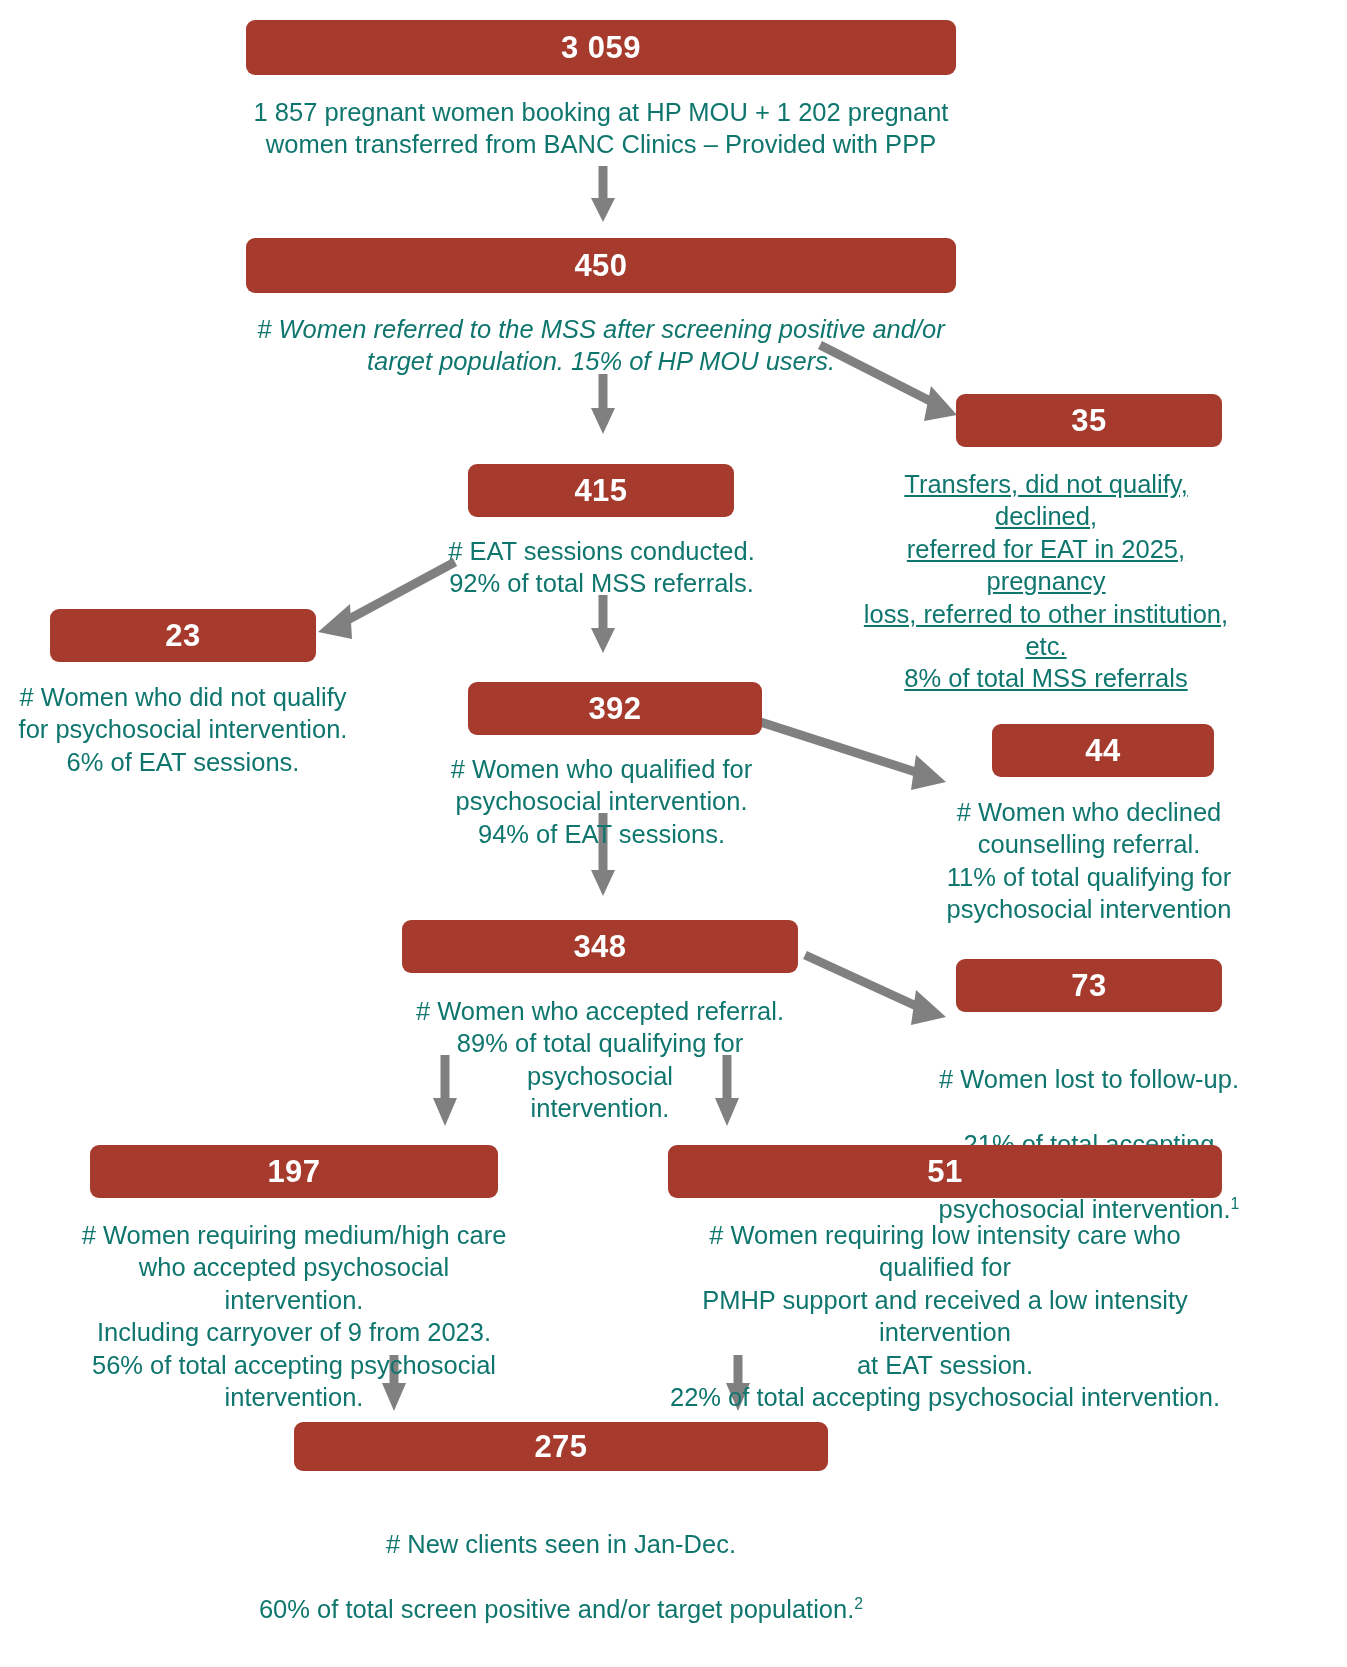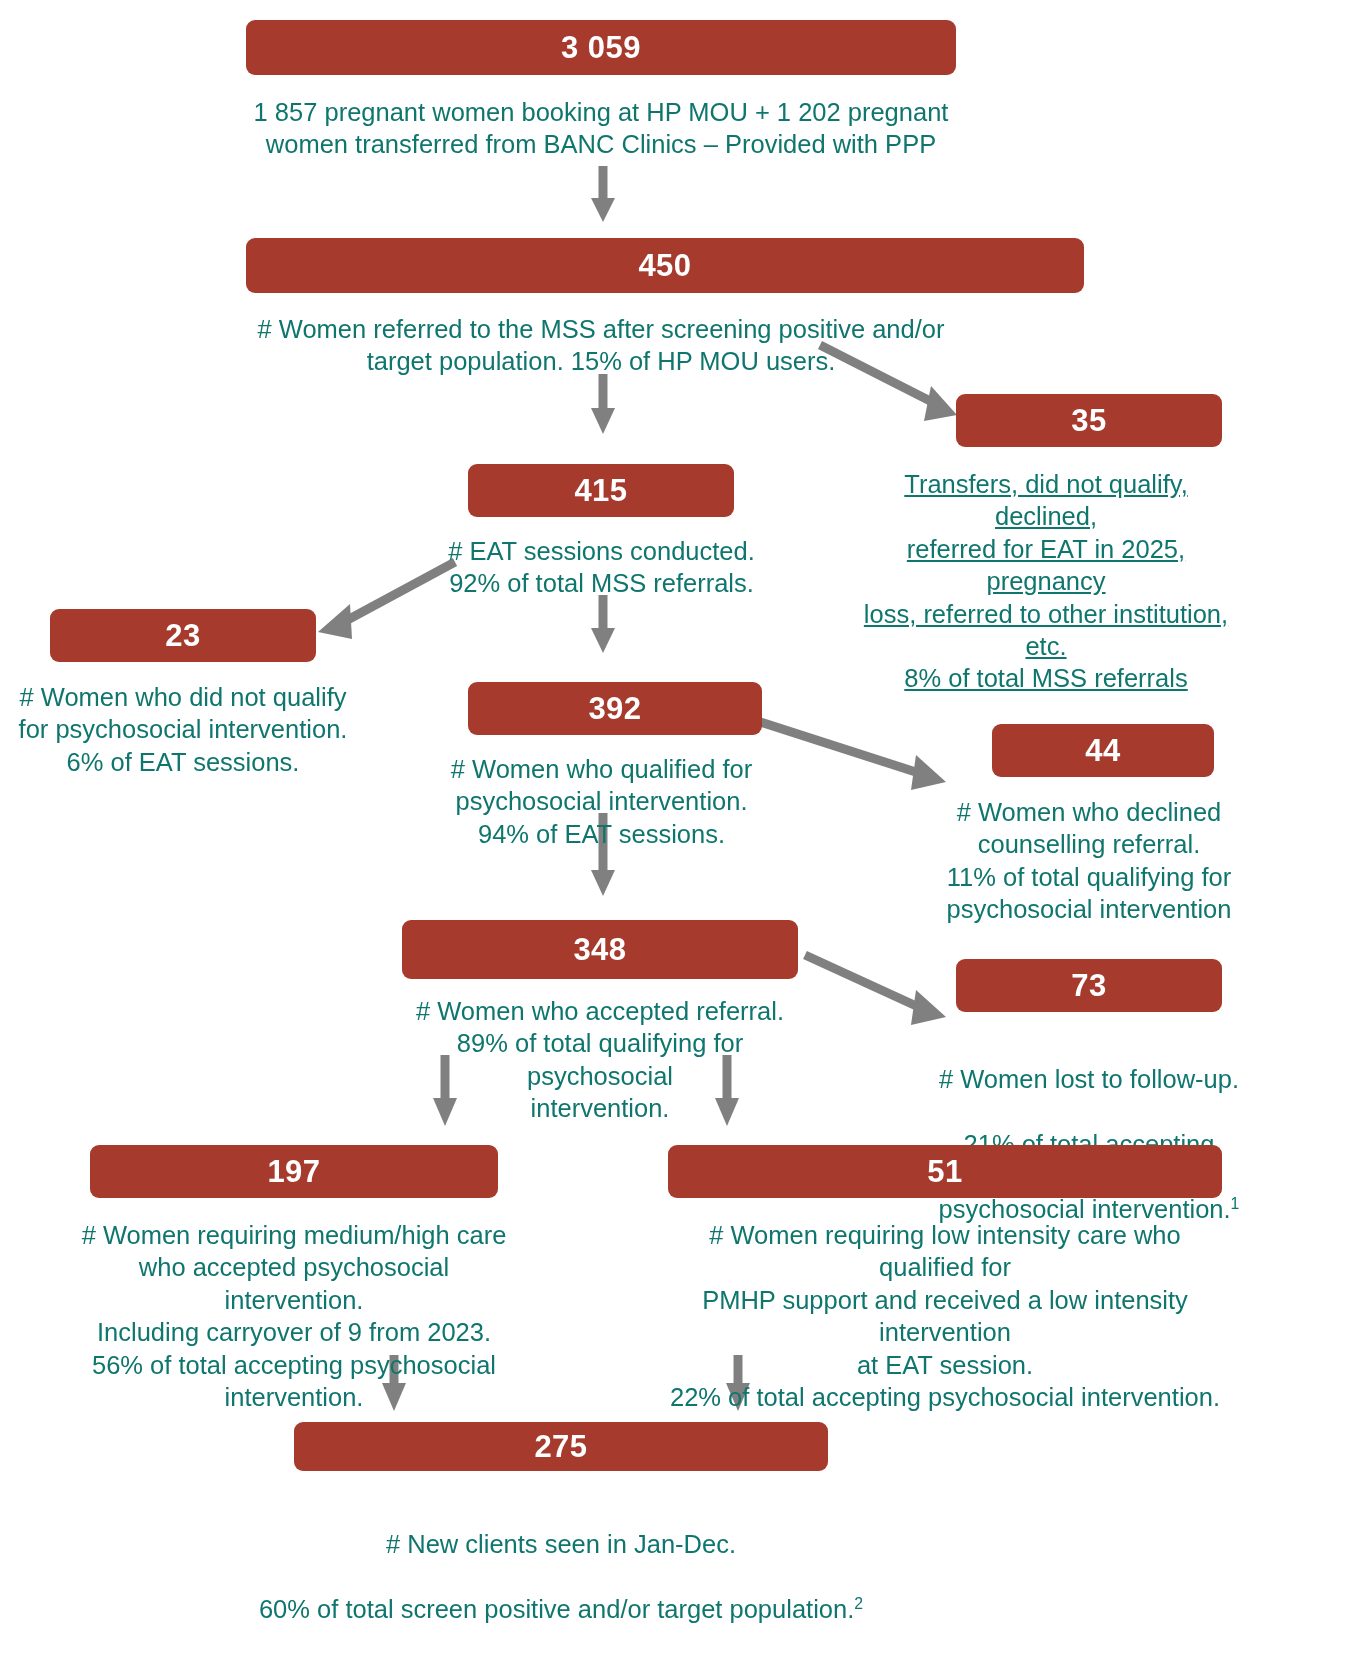--- a/index.html
+++ b/index.html
@@ -98,22 +98,22 @@
     <polygon class="arrowhead" points="382,1383 406,1383 394,1411"></polygon>
 
     <line x1="738" y1="1355" x2="738" y2="1385" stroke-width="9"></line>
     <polygon class="arrowhead" points="726,1383 750,1383 738,1411"></polygon>
   </svg>
 
   <div class="box" style="left:246px; top:20px; width:710px; height:55px;">3 059</div>
   <div class="caption" style="left:246px; top:96px; width:710px;">1 857 pregnant women booking at HP MOU + 1 202 pregnant
 women transferred from BANC Clinics – Provided with PPP</div>
 
-  <div class="box" style="left:246px; top:238px; width:838px; height:55px;">450</div>
-  <div class="caption" style="left:246px; top:313px; width:710px;"># Women referred to the MSS after screening positive and/or
+  <div class="box" style="left:246px; top:238px; width:710px; height:55px;">450</div>
+  <div class="caption" style="left:246px; top:313px; width:710px;font-style:italic;"># Women referred to the MSS after screening positive and/or
 target population. 15% of HP MOU users.</div>
 
   <div class="box" style="left:956px; top:394px; width:266px; height:53px;">35</div>
   <div class="caption" style="left:852px; top:468px; width:388px;text-decoration:underline;">Transfers, did not qualify, declined,
 referred for EAT in 2025, pregnancy
 loss, referred to other institution, etc.
 8% of total MSS referrals</div>
 
   <div class="box" style="left:468px; top:464px; width:266px; height:53px;">415</div>
   <div class="caption" style="left:435px; top:535px; width:333px;"># EAT sessions conducted.
@@ -128,21 +128,21 @@
   <div class="caption" style="left:435px; top:753px; width:333px;"># Women who qualified for
 psychosocial intervention.
 94% of EAT sessions.</div>
 
   <div class="box" style="left:992px; top:724px; width:222px; height:53px;">44</div>
   <div class="caption" style="left:910px; top:796px; width:358px;"># Women who declined
 counselling referral.
 11% of total qualifying for
 psychosocial intervention</div>
 
-  <div class="box" style="left:402px; top:920px; width:396px; height:59px;">348</div>
+  <div class="box" style="left:402px; top:920px; width:396px; height:53px;">348</div>
   <div class="caption" style="left:393px; top:995px; width:414px;"># Women who accepted referral.
 89% of total qualifying for psychosocial
 intervention.</div>
 
   <div class="box" style="left:956px; top:959px; width:266px; height:53px;">73</div>
   <div class="caption" style="left:918px; top:1031px; width:342px;">
     <span># Women lost to follow-up.</span><br>
     <span>21% of total accepting</span><br>
     <span>psychosocial intervention.</span><sup>1</sup>
   </div>

